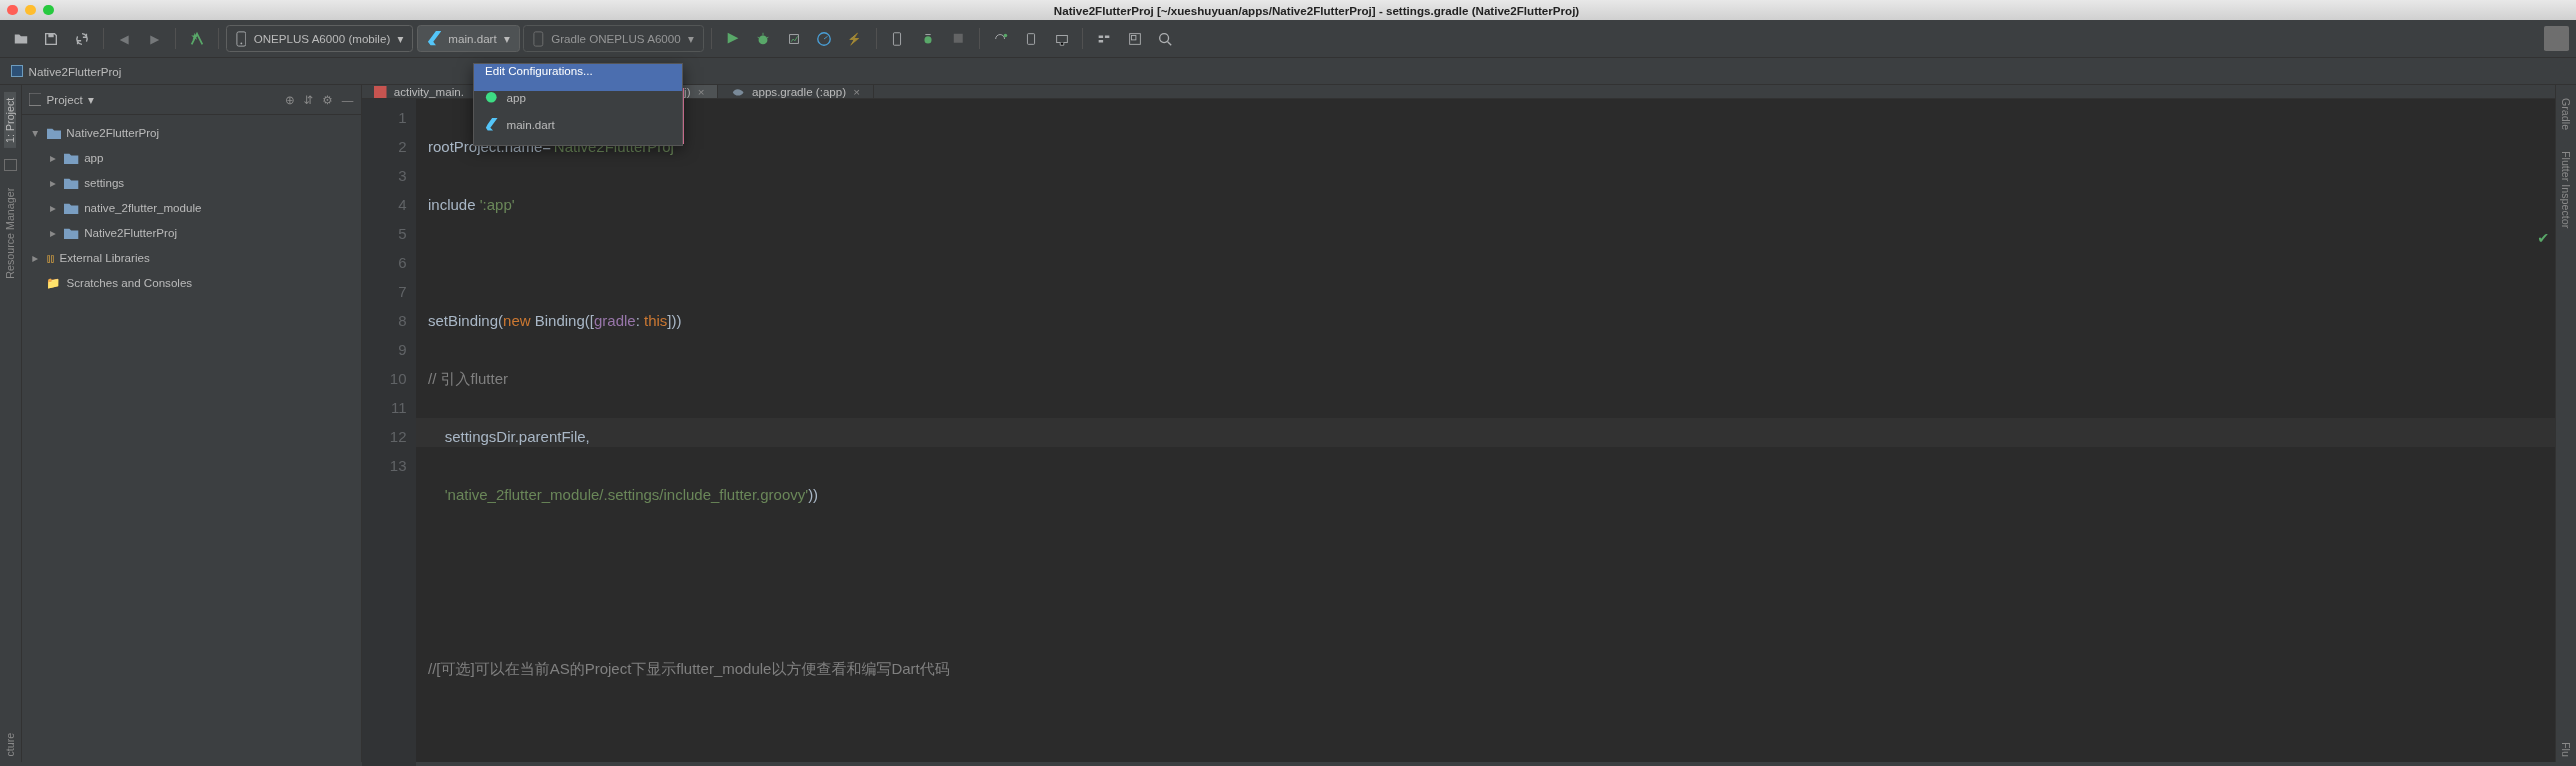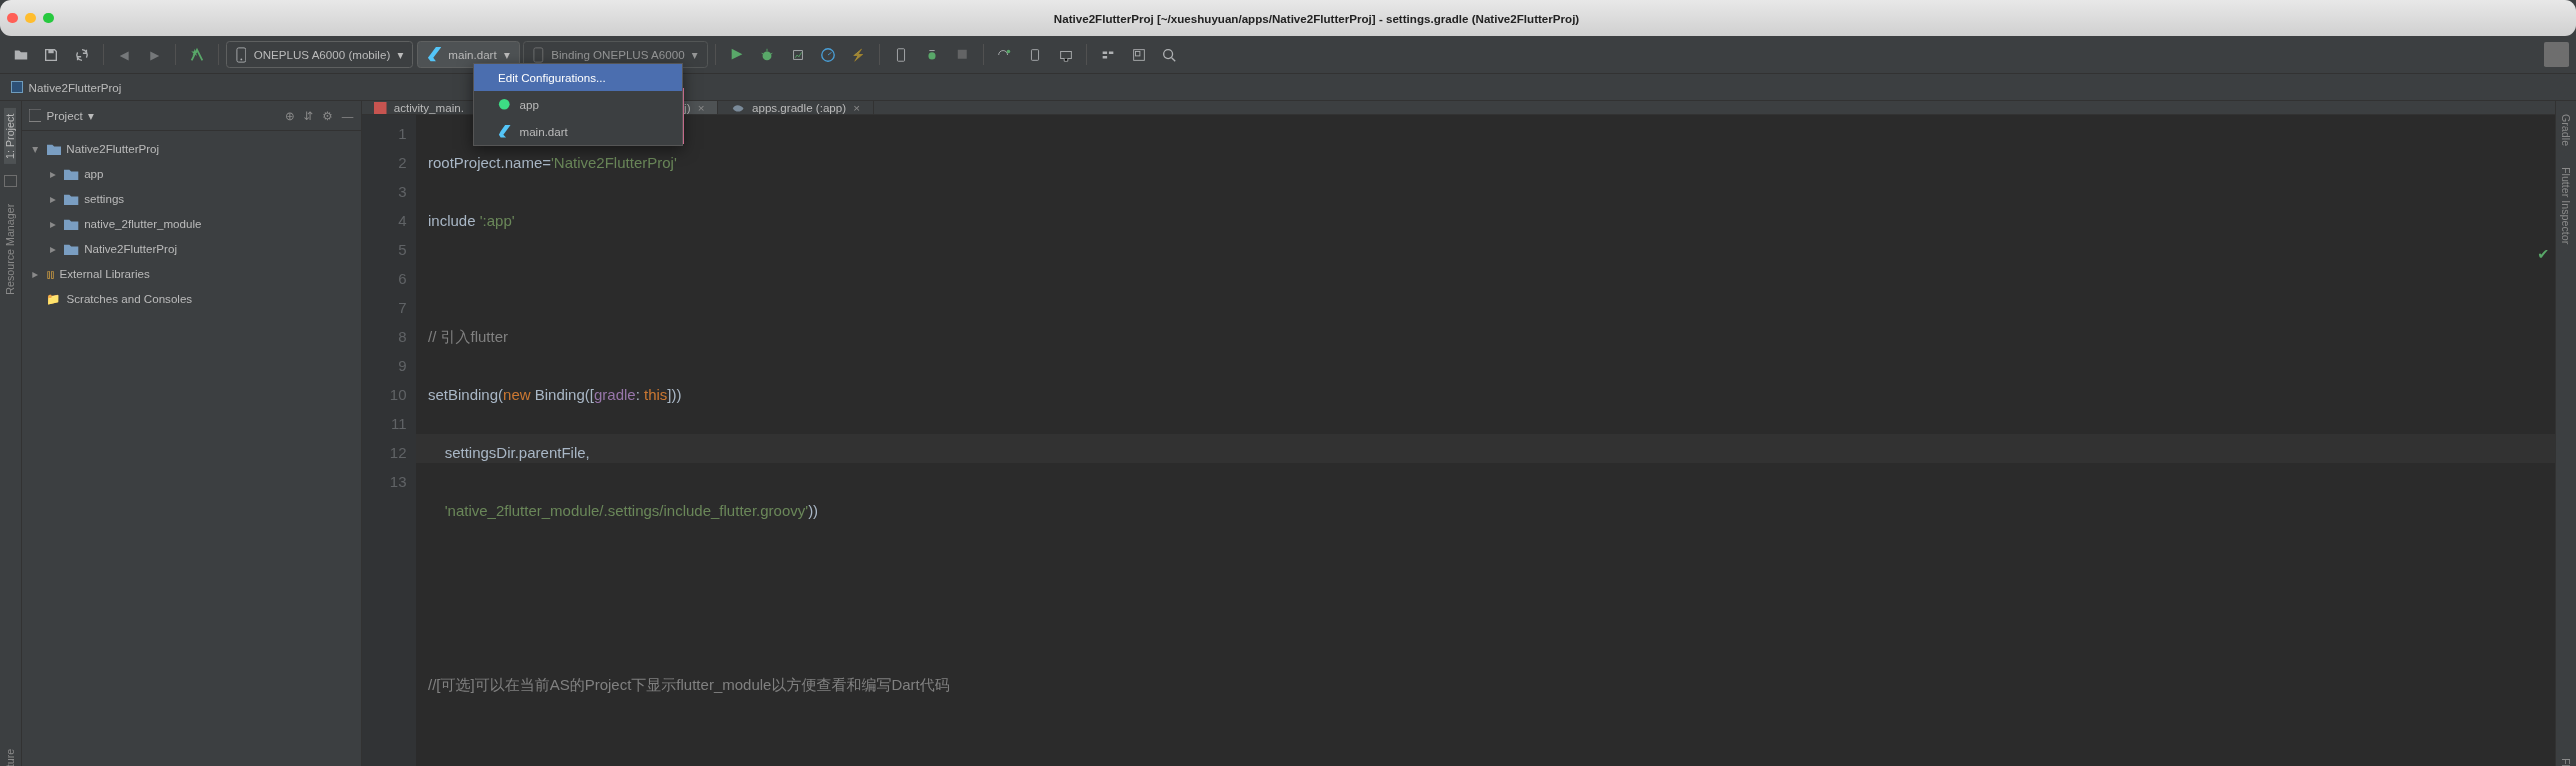--- a/index.html
+++ b/index.html
@@ -1,19 +1,19 @@
 <!DOCTYPE html>
 <html style="font-size:14.3px"><head>
 <meta charset="utf-8">
 <style>
   * { margin: 0; padding: 0; box-sizing: border-box; font-family: -apple-system, "Segoe UI", sans-serif; }
   body { background: #3c3f41; color: #bbbbbb; font-size: 11.6px; overflow: hidden; width: 2576px; height: 767px; position: relative; }
   
   
-  .titlebar { height: 36px; background: linear-gradient(#e8e8e8,#d0d0d0); display: flex; align-items: center; padding: 0 7.2px; color: #222; font-weight: 600; font-size: 11.6px; border-radius: 11px; }
+  .titlebar { height: 20px; background: linear-gradient(#e8e8e8,#d0d0d0); display: flex; align-items: center; padding: 0 7.2px; color: #222; font-weight: 600; font-size: 11.6px; }
   .tl-dots { display: flex; gap: 7.2px; margin-right: 10.7px; }
   .dot { width: 10.7px; height: 10.7px; border-radius: 50%; }
   .dot.r { background: #ff5f56; } .dot.y { background: #ffbd2e; } .dot.g { background: #27c93f; }
   .titlebar .ttxt { flex: 1; text-align: center; }
 
   
   .toolbar { height: 38px; background: #3c3f41; border-bottom: 0.9px solid #323232; display: flex; align-items: center; padding: 0 7.2px; gap: 3.6px; }
   .tb-btn { width: 27px; height: 27px; display: flex; align-items: center; justify-content: center; border-radius: 2.7px; cursor: pointer; color: #afb1b3; }
   .tb-sep { width: 0.9px; height: 21.5px; background: #515151; margin: 0 3.6px; }
   .combo { height: 27px; background: #3c3f41; border: 0.9px solid #5e6060; border-radius: 3.6px; display: flex; align-items: center; padding: 0 9px; gap: 7.2px; cursor: pointer; color: #bbb; }
@@ -56,21 +56,21 @@
   .tab .close { color: #8a8a8a; }
   .code-area { flex: 1; display: flex; font-family: "Menlo","Consolas",monospace; font-size: 15px; line-height: 29px; position: relative; }
   .gutter { width: 54px; background: #313335; color: #606366; text-align: right; padding: 3.6px 9px 0 0; }
   .code { flex: 1; padding: 3.6px 0 0 12.5px; white-space: pre; color: #a9b7c6; overflow: hidden; }
   .hl-line { position: absolute; left: 54px; right: 0; height: 29px; background: #323232; z-index: 0; }
   .code .ln { position: relative; z-index: 1; }
   .kw { color: #cc7832; } .str { color: #6a8759; } .cmt { color: #808080; } .id { color: #ffc66d; }
 
   
   .run-dd { position: absolute; top: 63px; left: 473px; width: 210px; background: #3c3f41; border: 0.9px solid #555; box-shadow: 0 3.6px 14.3px rgba(0,0,0,0.5); z-index: 100; }
-  .run-dd .dd-item { height: 27px; display: flex; align-items: center; padding: 0 24px; gap: 9px; cursor: pointer; }
+  .run-dd .dd-item { height: 27px; display: flex; padding: 0 11px; gap: 9px; cursor: pointer; }
   .run-dd .dd-item.sel { background: #4b6eaf; color: #fff; }
   .run-dd-box { position: absolute; top: 88px; left: 473px; width: 211px; height: 56px; border: 1.8px solid #ff8ab4; z-index: 99; pointer-events: none; }
 
   .chk { position: absolute; right: 5.4px; top: 125px; color: #59a869; font-size: 14.3px; }
 
   svg { display: block; }
 </style>
 </head>
 <body>
 
@@ -124,21 +124,21 @@
     <svg width="14.3" height="14.3" viewBox="0 0 16 16">
         <path d="M4 8l6-8h6l-9 12 3 4h-6l-3-4z" fill="#54c5f8"></path>
       </svg>
     <span>main.dart</span>
     <span>▾</span>
   </div>
   <div class="combo" style="opacity:.7">
     <svg width="10.7" height="16" viewBox="0 0 12 18">
         <rect x="1" y="1" width="10" height="16" rx="2" fill="none" stroke="#8a8a8a"></rect>
       </svg>
-    <span>Binding ONEPLUS A6000</span>
+    <span>Gradle ONEPLUS A6000</span>
     <span>▾</span>
   </div>
   <div class="tb-sep"></div>
   <div class="tb-btn run">
       <svg width="14.3" height="14.3" viewBox="0 0 16 16">
         <path d="M3 2l12 6-12 6z" fill="#59a869"></path>
       </svg>
     </div>
   <div class="tb-btn bug">
       <svg width="16" height="16" viewBox="0 0 18 18">
@@ -343,22 +343,22 @@
         <div>9</div>
         <div>10</div>
         <div>11</div>
         <div>12</div>
         <div>13</div>
       </div>
       <div class="code">
 <div class="ln"><span>rootProject.name=</span><span class="str">'Native2FlutterProj'</span></div>
 <div class="ln"><span>include </span><span class="str">':app'</span></div>
 <div class="ln"> </div>
+<div class="ln"><span>setBinding(</span><span class="kw">new</span><span> Binding([</span><span class="id" style="color:#9876aa">gradle</span><span>: </span><span class="kw">this</span><span>]))</span></div>
 <div class="ln"><span class="cmt">// 引入flutter</span></div>
-<div class="ln"><span>setBinding(</span><span class="kw">new</span><span> Binding([</span><span class="id" style="color:#9876aa">gradle</span><span>: </span><span class="kw">this</span><span>]))</span></div>
 <div class="ln"><span>    settingsDir.parentFile,</span></div>
 <div class="ln"><span>    </span><span class="str">'native_2flutter_module/.settings/include_flutter.groovy'</span><span>))</span></div>
 <div class="ln"> </div>
 <div class="ln"> </div>
 <div class="ln"><span class="cmt">//[可选]可以在当前AS的Project下显示flutter_module以方便查看和编写Dart代码</span></div>
 
 
       </div>
       <div class="chk">✔</div>
     </div>

